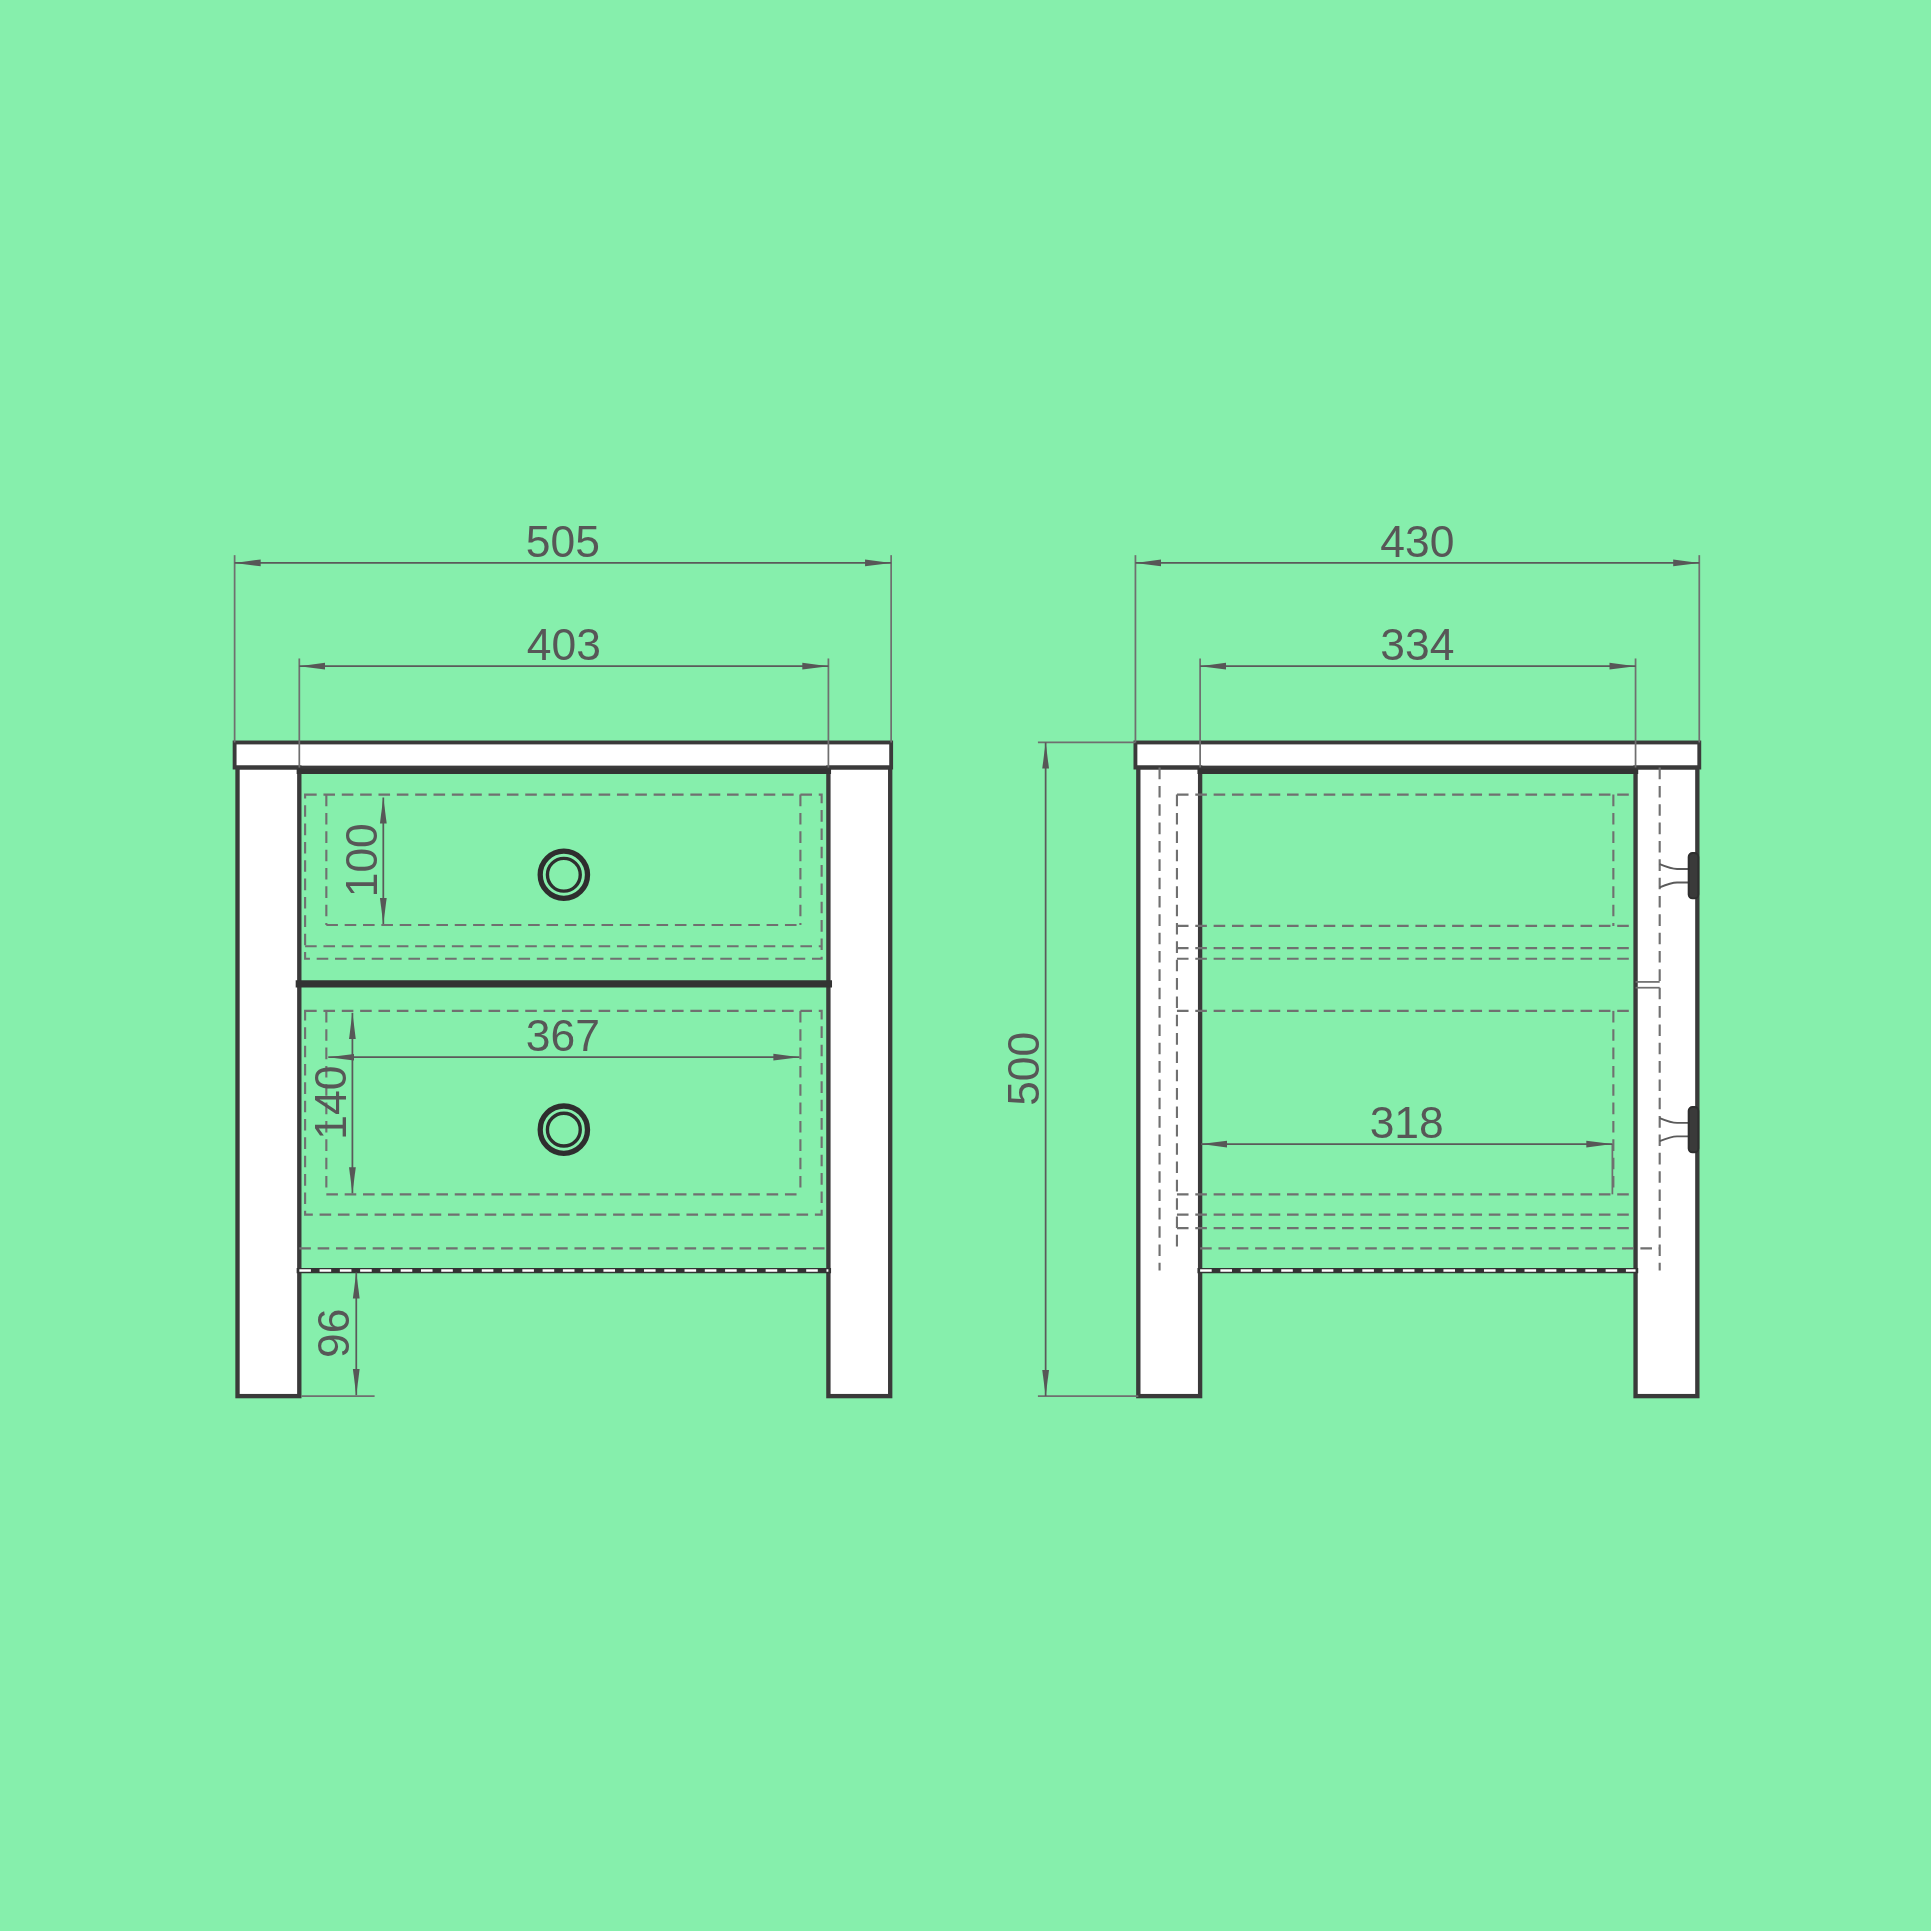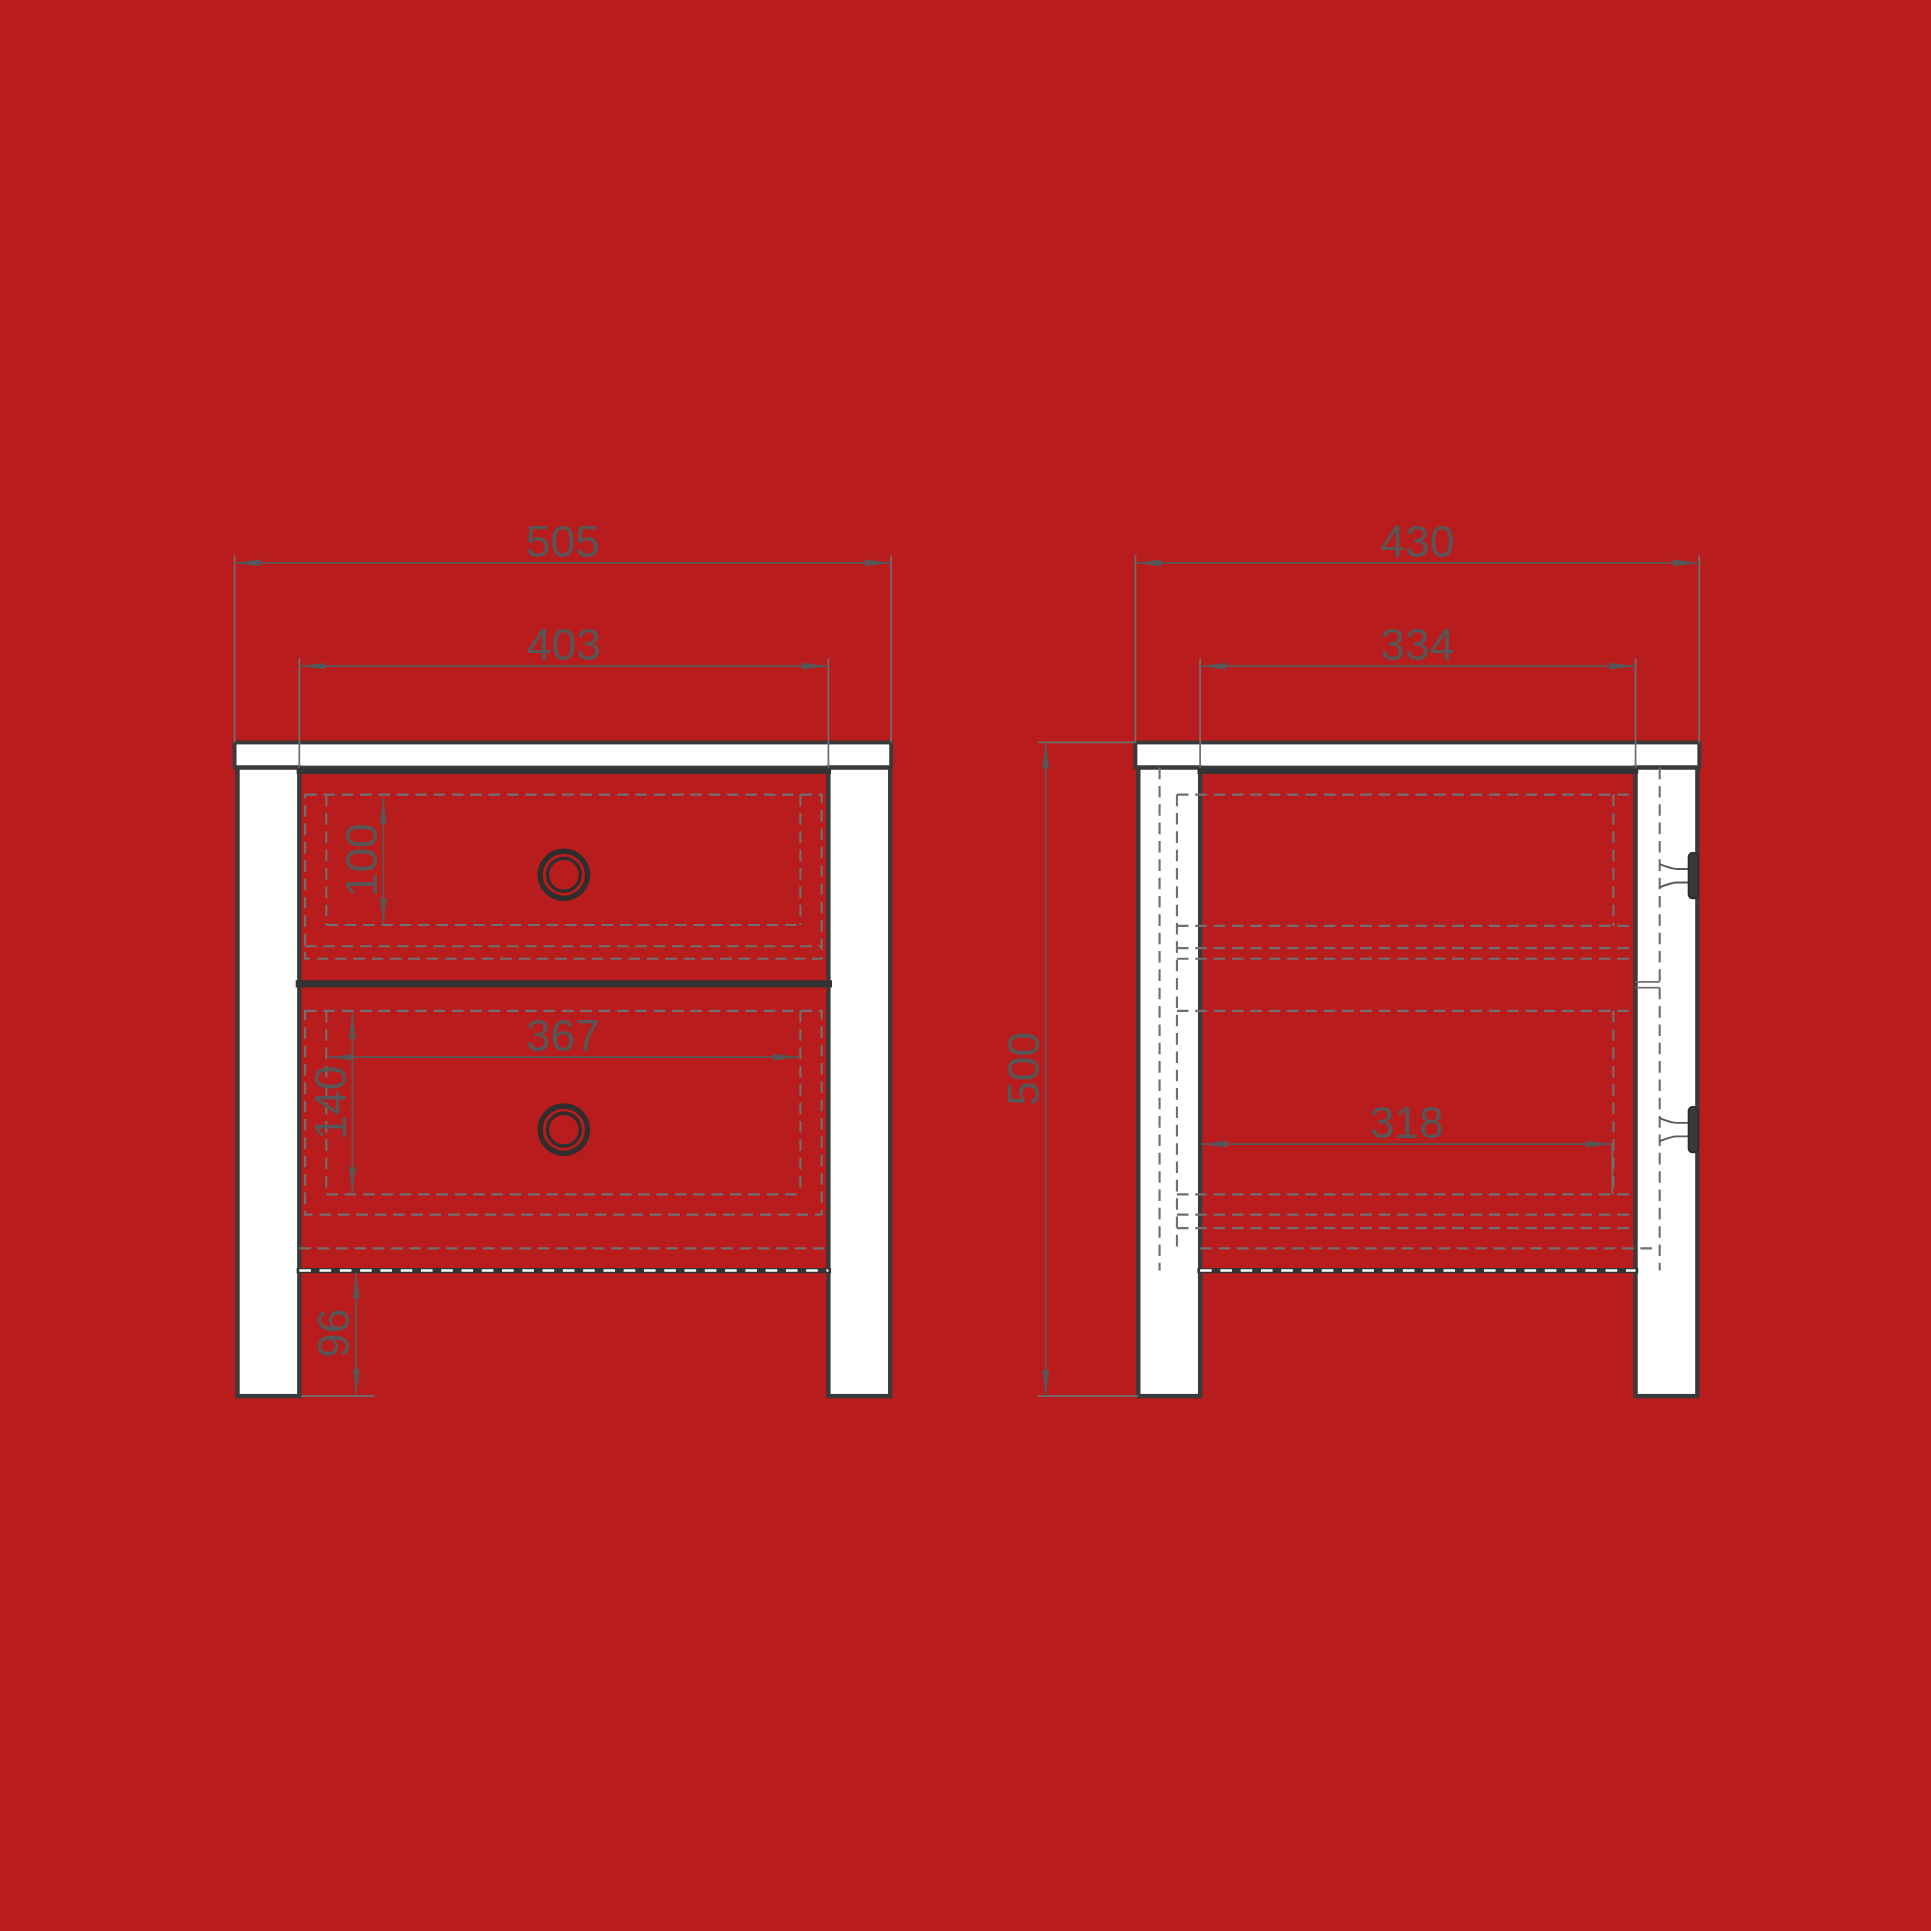--- a/index.html
+++ b/index.html
@@ -1,16 +1,16 @@
 <!DOCTYPE html>
 <html><head>
 <meta charset="utf-8">
 <style>
   html,body{margin:0;padding:0;background:#ffffff;}
-  .stage{width:1931px;height:1931px;background:#b91c1c;position:relative;}
+  .stage{width:1931px;height:1931px;background:#86efac;position:relative;}
   svg{display:block;}
   .heavy5{stroke:#333333;stroke-width:5.5;fill:none;stroke-linecap:square;}
   .heavy7{stroke:#333333;stroke-width:7.5;fill:none;stroke-linecap:square;}
   .slab{stroke:#3a3a3a;stroke-width:4;fill:#ffffff;}
   .leg{stroke:#3a3a3a;stroke-width:4.5;fill:#ffffff;}
   .thin{stroke:#6f6f6f;stroke-width:1.8;fill:none;}
   .dash{stroke:#707070;stroke-width:2.2;fill:none;stroke-dasharray:12 7;}
   .whitedash{stroke:#ffffff;stroke-width:2.6;fill:none;stroke-dasharray:12 9;}
   .dimline{stroke:#5a5a5a;stroke-width:1.8;fill:none;}
   .knobring{stroke:#2e2e2e;fill:none;}

